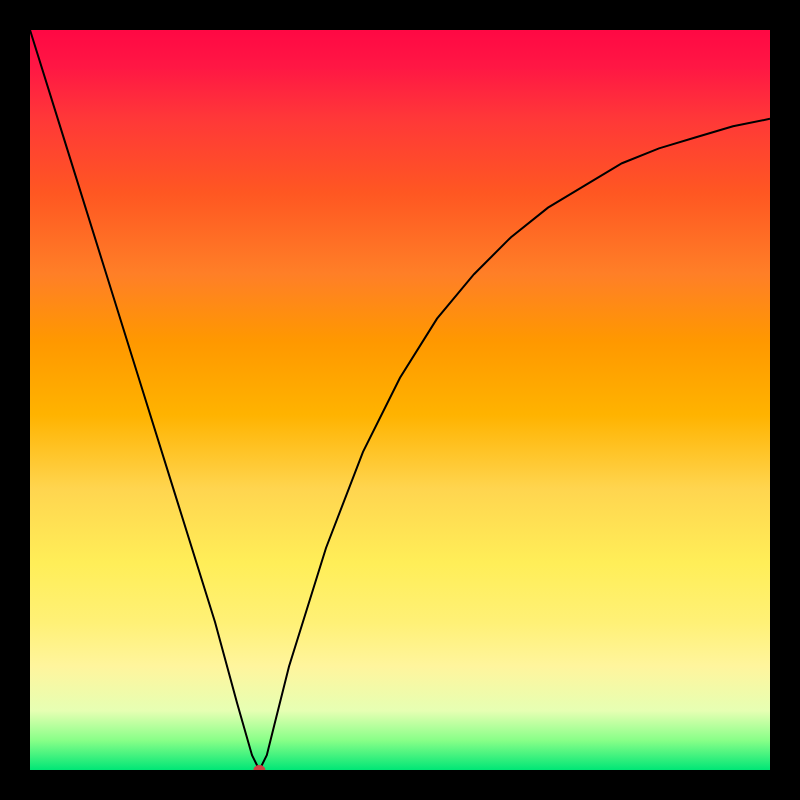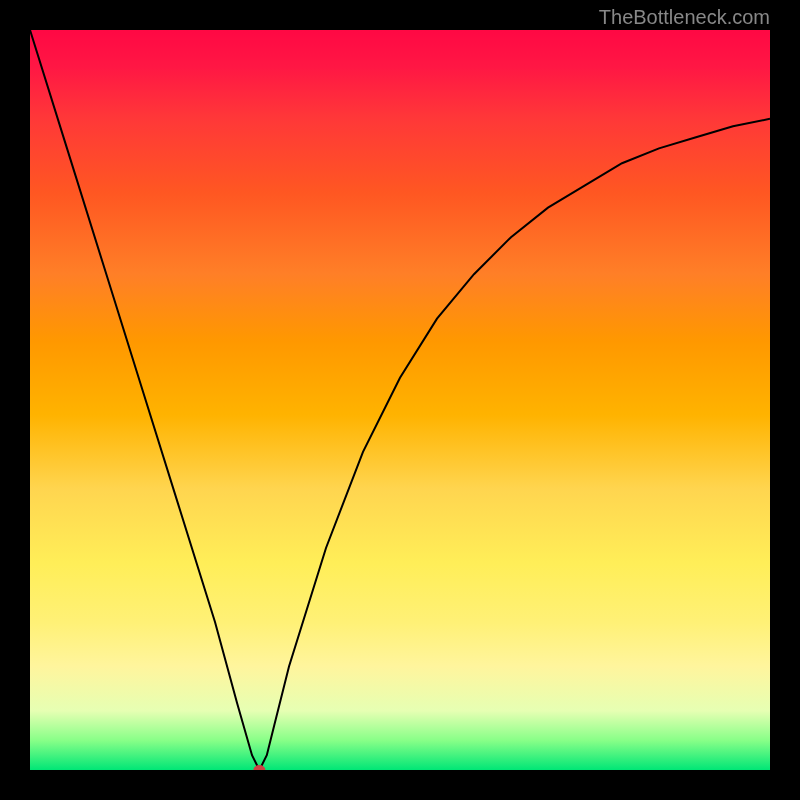--- a/index.html
+++ b/index.html
@@ -58,20 +58,19 @@
   }
   .marker {
     fill: #cc4444;
     stroke: none;
   }
 </style>
 </head>
 <body>
 
 <div class="chart-container">
-  <div class="watermark">TheBottleneck.com</div>
   <div class="plot-area">
     <svg class="curve-svg" viewBox="0 0 740 740" preserveAspectRatio="none">
       <path id="curve" class="curve-path" d="M0.00 0.00 L37.00 118.40 L74.00 236.80 L111.00 355.20 L148.00 473.60 L185.00 592.00 L207.20 673.40 L222.00 725.20 L229.40 740.00 L236.80 725.20 L244.20 695.60 L259.00 636.40 L296.00 518.00 L333.00 421.80 L370.00 347.80 L407.00 288.60 L444.00 244.20 L481.00 207.20 L518.00 177.60 L555.00 155.40 L592.00 133.20 L629.00 118.40 L666.00 107.30 L703.00 96.20 L740.00 88.80"></path>
       <ellipse id="marker" class="marker" cx="229.40" cy="740.00" rx="6" ry="5"></ellipse>
     </svg>
   </div>
 </div>
 
 </body></html>

